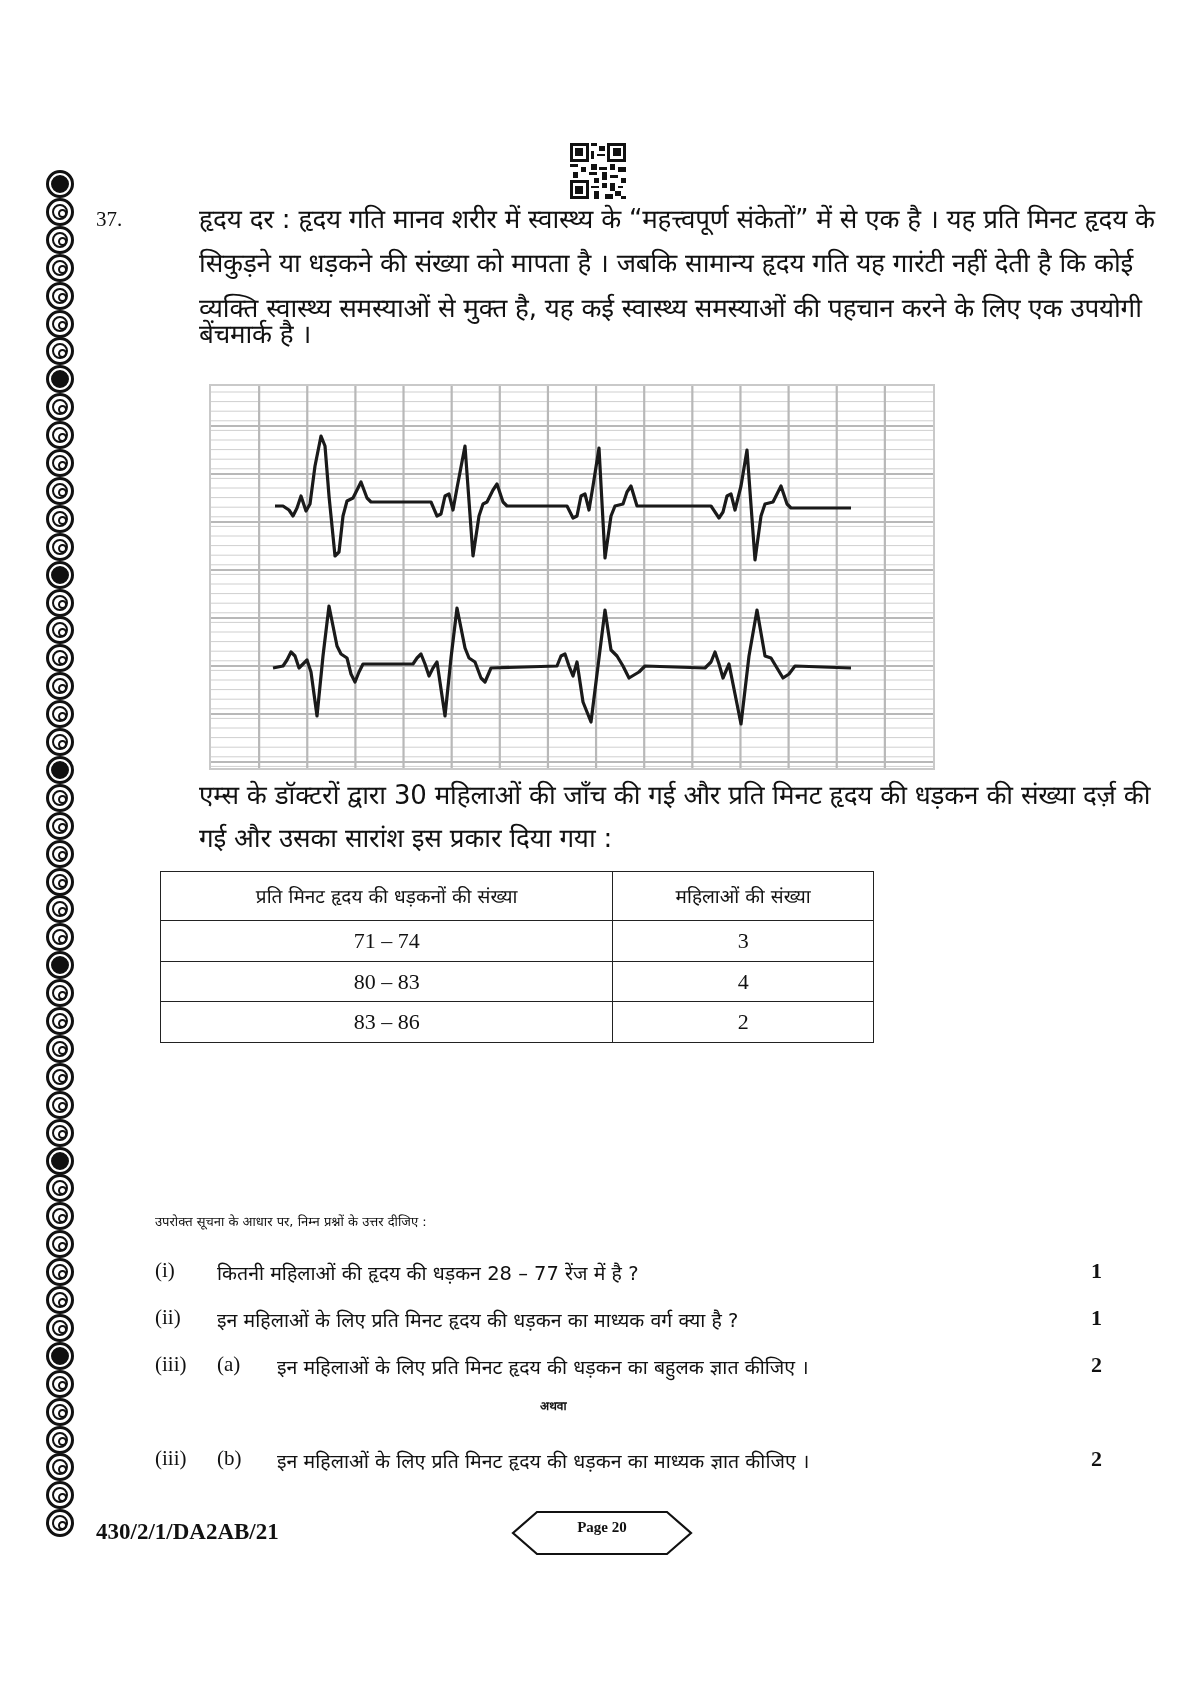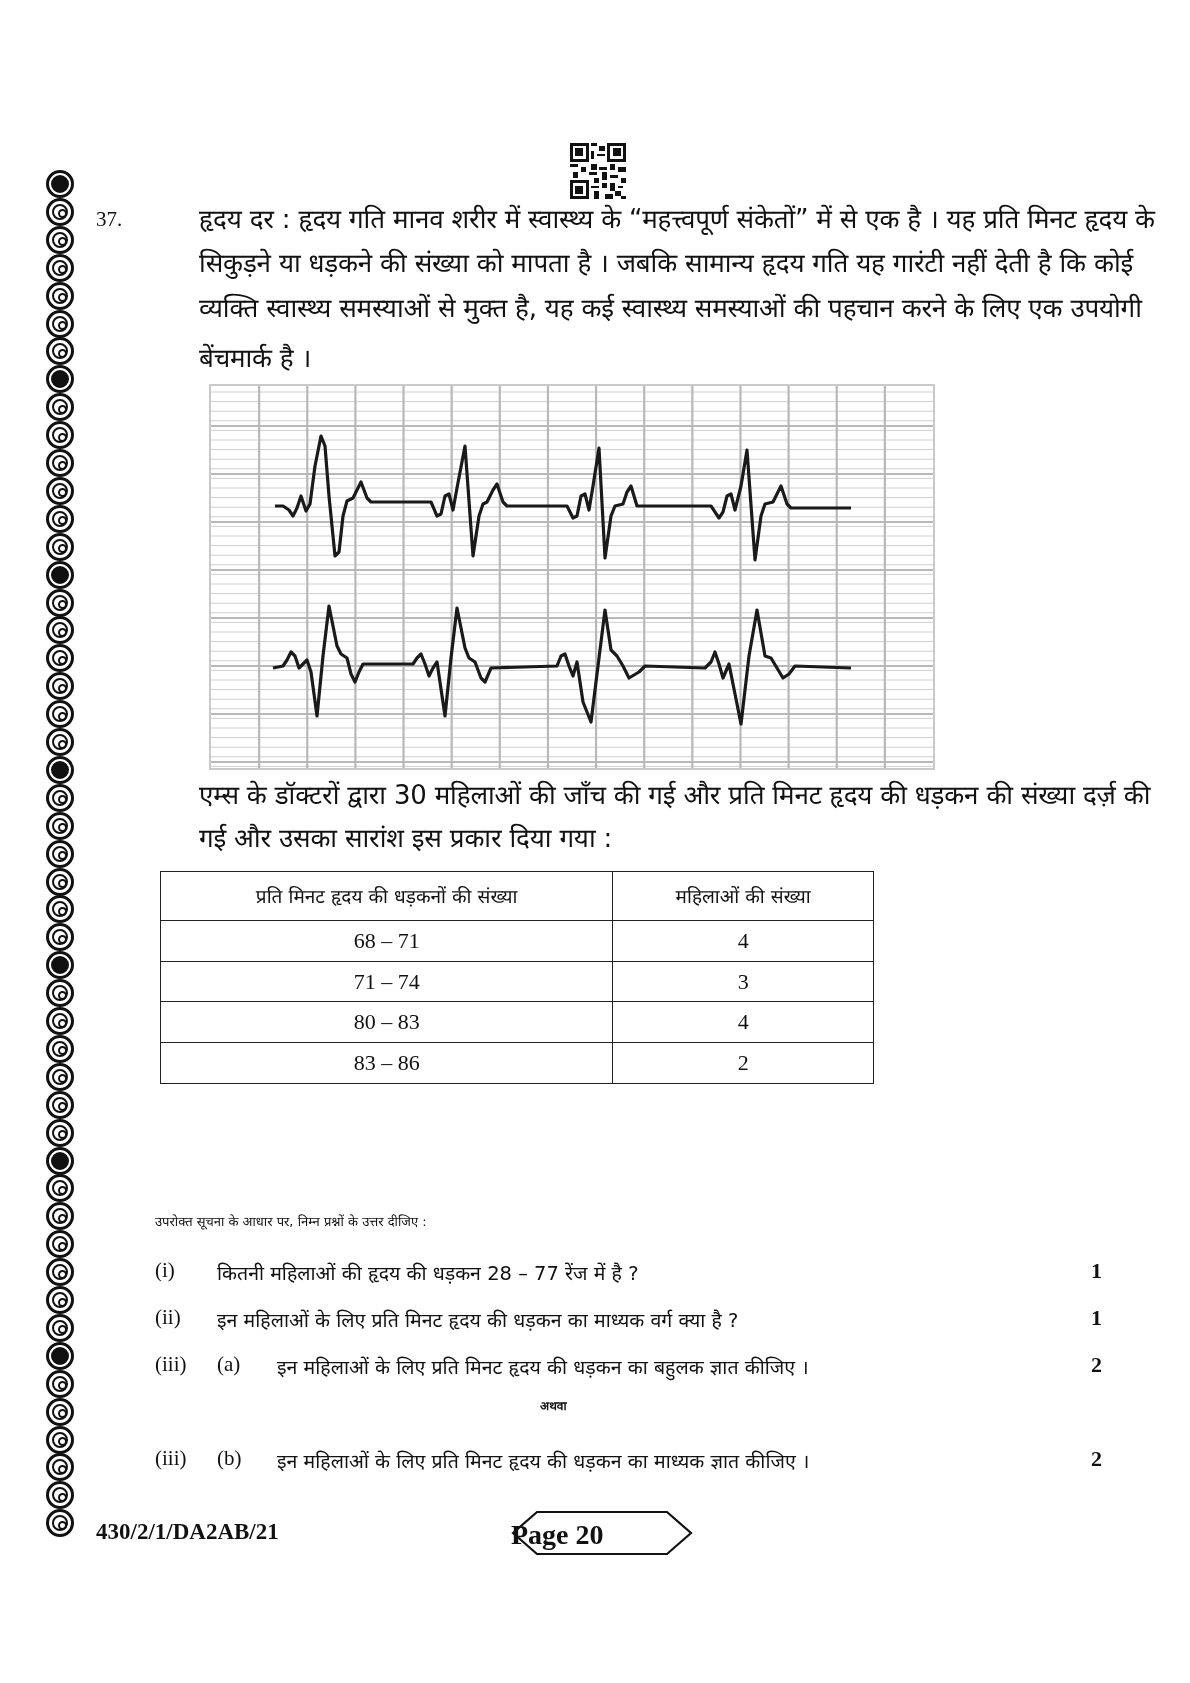--- a/index.html
+++ b/index.html
@@ -42,21 +42,21 @@
   .q-row { position:absolute; left:155px; width:960px; height:30px; font-size:21px; }
   .q-row .lbl { position:absolute; left:0; top:0; font-family:"Liberation Serif", serif; }
   .q-row .sub { position:absolute; left:62px; top:0; font-family:"Liberation Serif", serif; }
   .q-row .txt { position:absolute; top:1px; font-family:"DejaVu Sans", sans-serif; font-size:19.5px; white-space:nowrap; }
   .q-row .marks { position:absolute; left:936px; top:0; font-weight:bold; font-size:22px; font-family:"Liberation Serif", serif; }
   .or-label { position:absolute; left:540px; top:1397px; font-family:"DejaVu Sans", sans-serif; font-weight:bold; font-size:12px; }
 
   .footer-code { position:absolute; left:96px; top:1519px; font-size:23px; font-weight:bold; font-family:"Liberation Serif", serif; }
   .page-badge { position:absolute; left:511px; top:1510px; width:182px; height:46px; }
   .page-badge svg { position:absolute; left:0; top:0; }
-  .page-badge span { position:absolute; left:0; width:100%; top:9px; text-align:left; font-size:28px; font-weight:bold; font-family:"Liberation Serif", serif; }
+  .page-badge span { position:absolute; left:0; width:100%; top:9px; text-align:center; font-size:15px; font-weight:bold; font-family:"Liberation Serif", serif; }
 </style>
 </head>
 <body>
 
 <div class="margin-markers" id="markers">
     <div class="marker filled" style="top: 0px;"></div>
     <div class="marker" style="top: 27.9px;"></div>
     <div class="marker" style="top: 55.8px;"></div>
     <div class="marker" style="top: 83.7px;"></div>
     <div class="marker" style="top: 111.6px;"></div>
@@ -143,21 +143,21 @@
         <rect x="17" y="18" width="2" height="2"></rect>
         <rect x="19" y="20" width="2" height="1"></rect>
     </g>
   </svg>
 </div>
 
 <div class="qnum">37.</div>
 <div class="para" style="top:208px">हृदय दर : हृदय गति मानव शरीर में स्वास्थ्य के “महत्त्वपूर्ण संकेतों” में से एक है । यह प्रति मिनट हृदय के</div>
 <div class="para" style="top:252px">सिकुड़ने या धड़कने की संख्या को मापता है । जबकि सामान्य हृदय गति यह गारंटी नहीं देती है कि कोई</div>
 <div class="para" style="top:297px">व्यक्ति स्वास्थ्य समस्याओं से मुक्त है, यह कई स्वास्थ्य समस्याओं की पहचान करने के लिए एक उपयोगी</div>
-<div class="para" style="top:347px">बेंचमार्क है ।</div>
+<div class="para" style="top:323px">बेंचमार्क है ।</div>
 
 <div class="ecg">
   <svg viewBox="0 0 722 382" preserveAspectRatio="none">
     <g id="grid-lines" stroke="#cfcfcf" stroke-width="1">
         <line x1="0" x2="722" y1="6" y2="6"></line>
         <line x1="0" x2="722" y1="15.6" y2="15.6"></line>
         <line x1="0" x2="722" y1="25.2" y2="25.2"></line>
         <line x1="0" x2="722" y1="34.8" y2="34.8"></line>
         <line x1="0" x2="722" y1="44.4" y2="44.4"></line>
         <line x1="0" x2="722" y1="54" y2="54"></line>
@@ -230,24 +230,20 @@
 
 <table class="freq-table">
   <thead>
     <tr>
       <th class="c1">प्रति मिनट हृदय की धड़कनों की संख्या</th>
       <th class="c2">महिलाओं की संख्या</th>
     </tr>
   </thead>
   <tbody>
     <tr>
-        <td>68 – 71</td>
-        <td>4</td>
-      </tr>
-    <tr>
         <td>71 – 74</td>
         <td>3</td>
       </tr>
     <tr>
         <td>80 – 83</td>
         <td>4</td>
       </tr>
     <tr>
         <td>83 – 86</td>
         <td>2</td>

